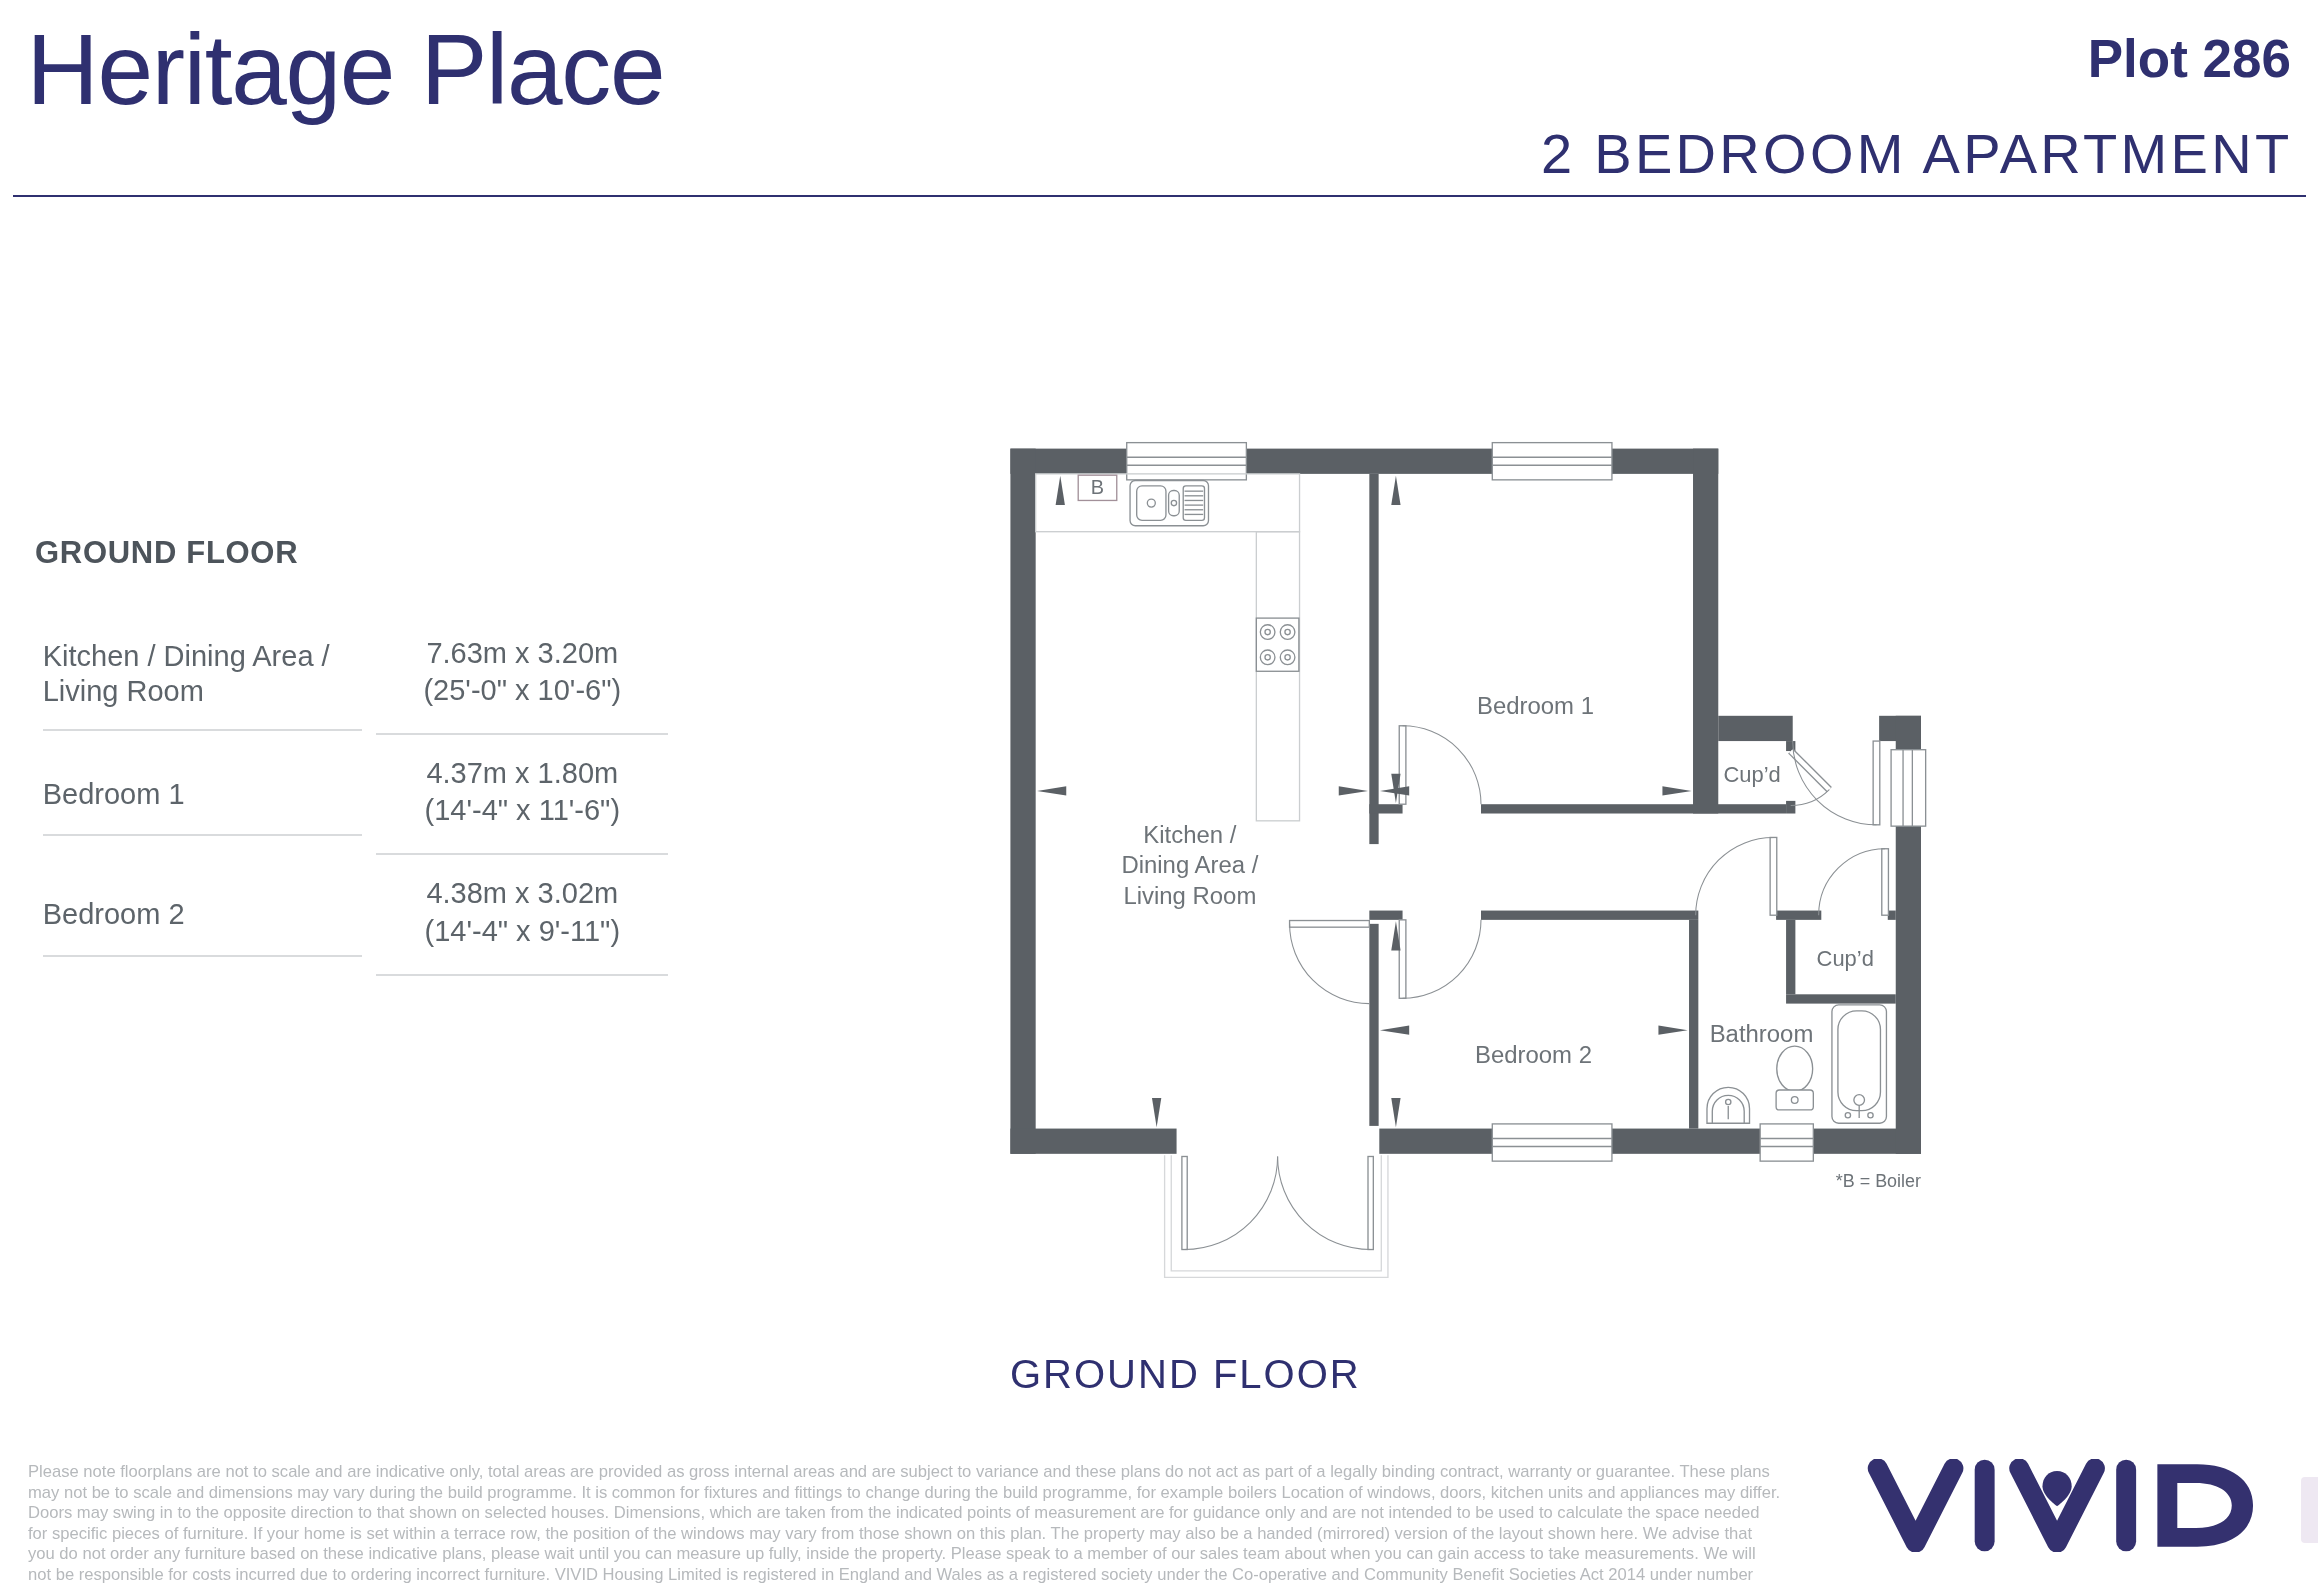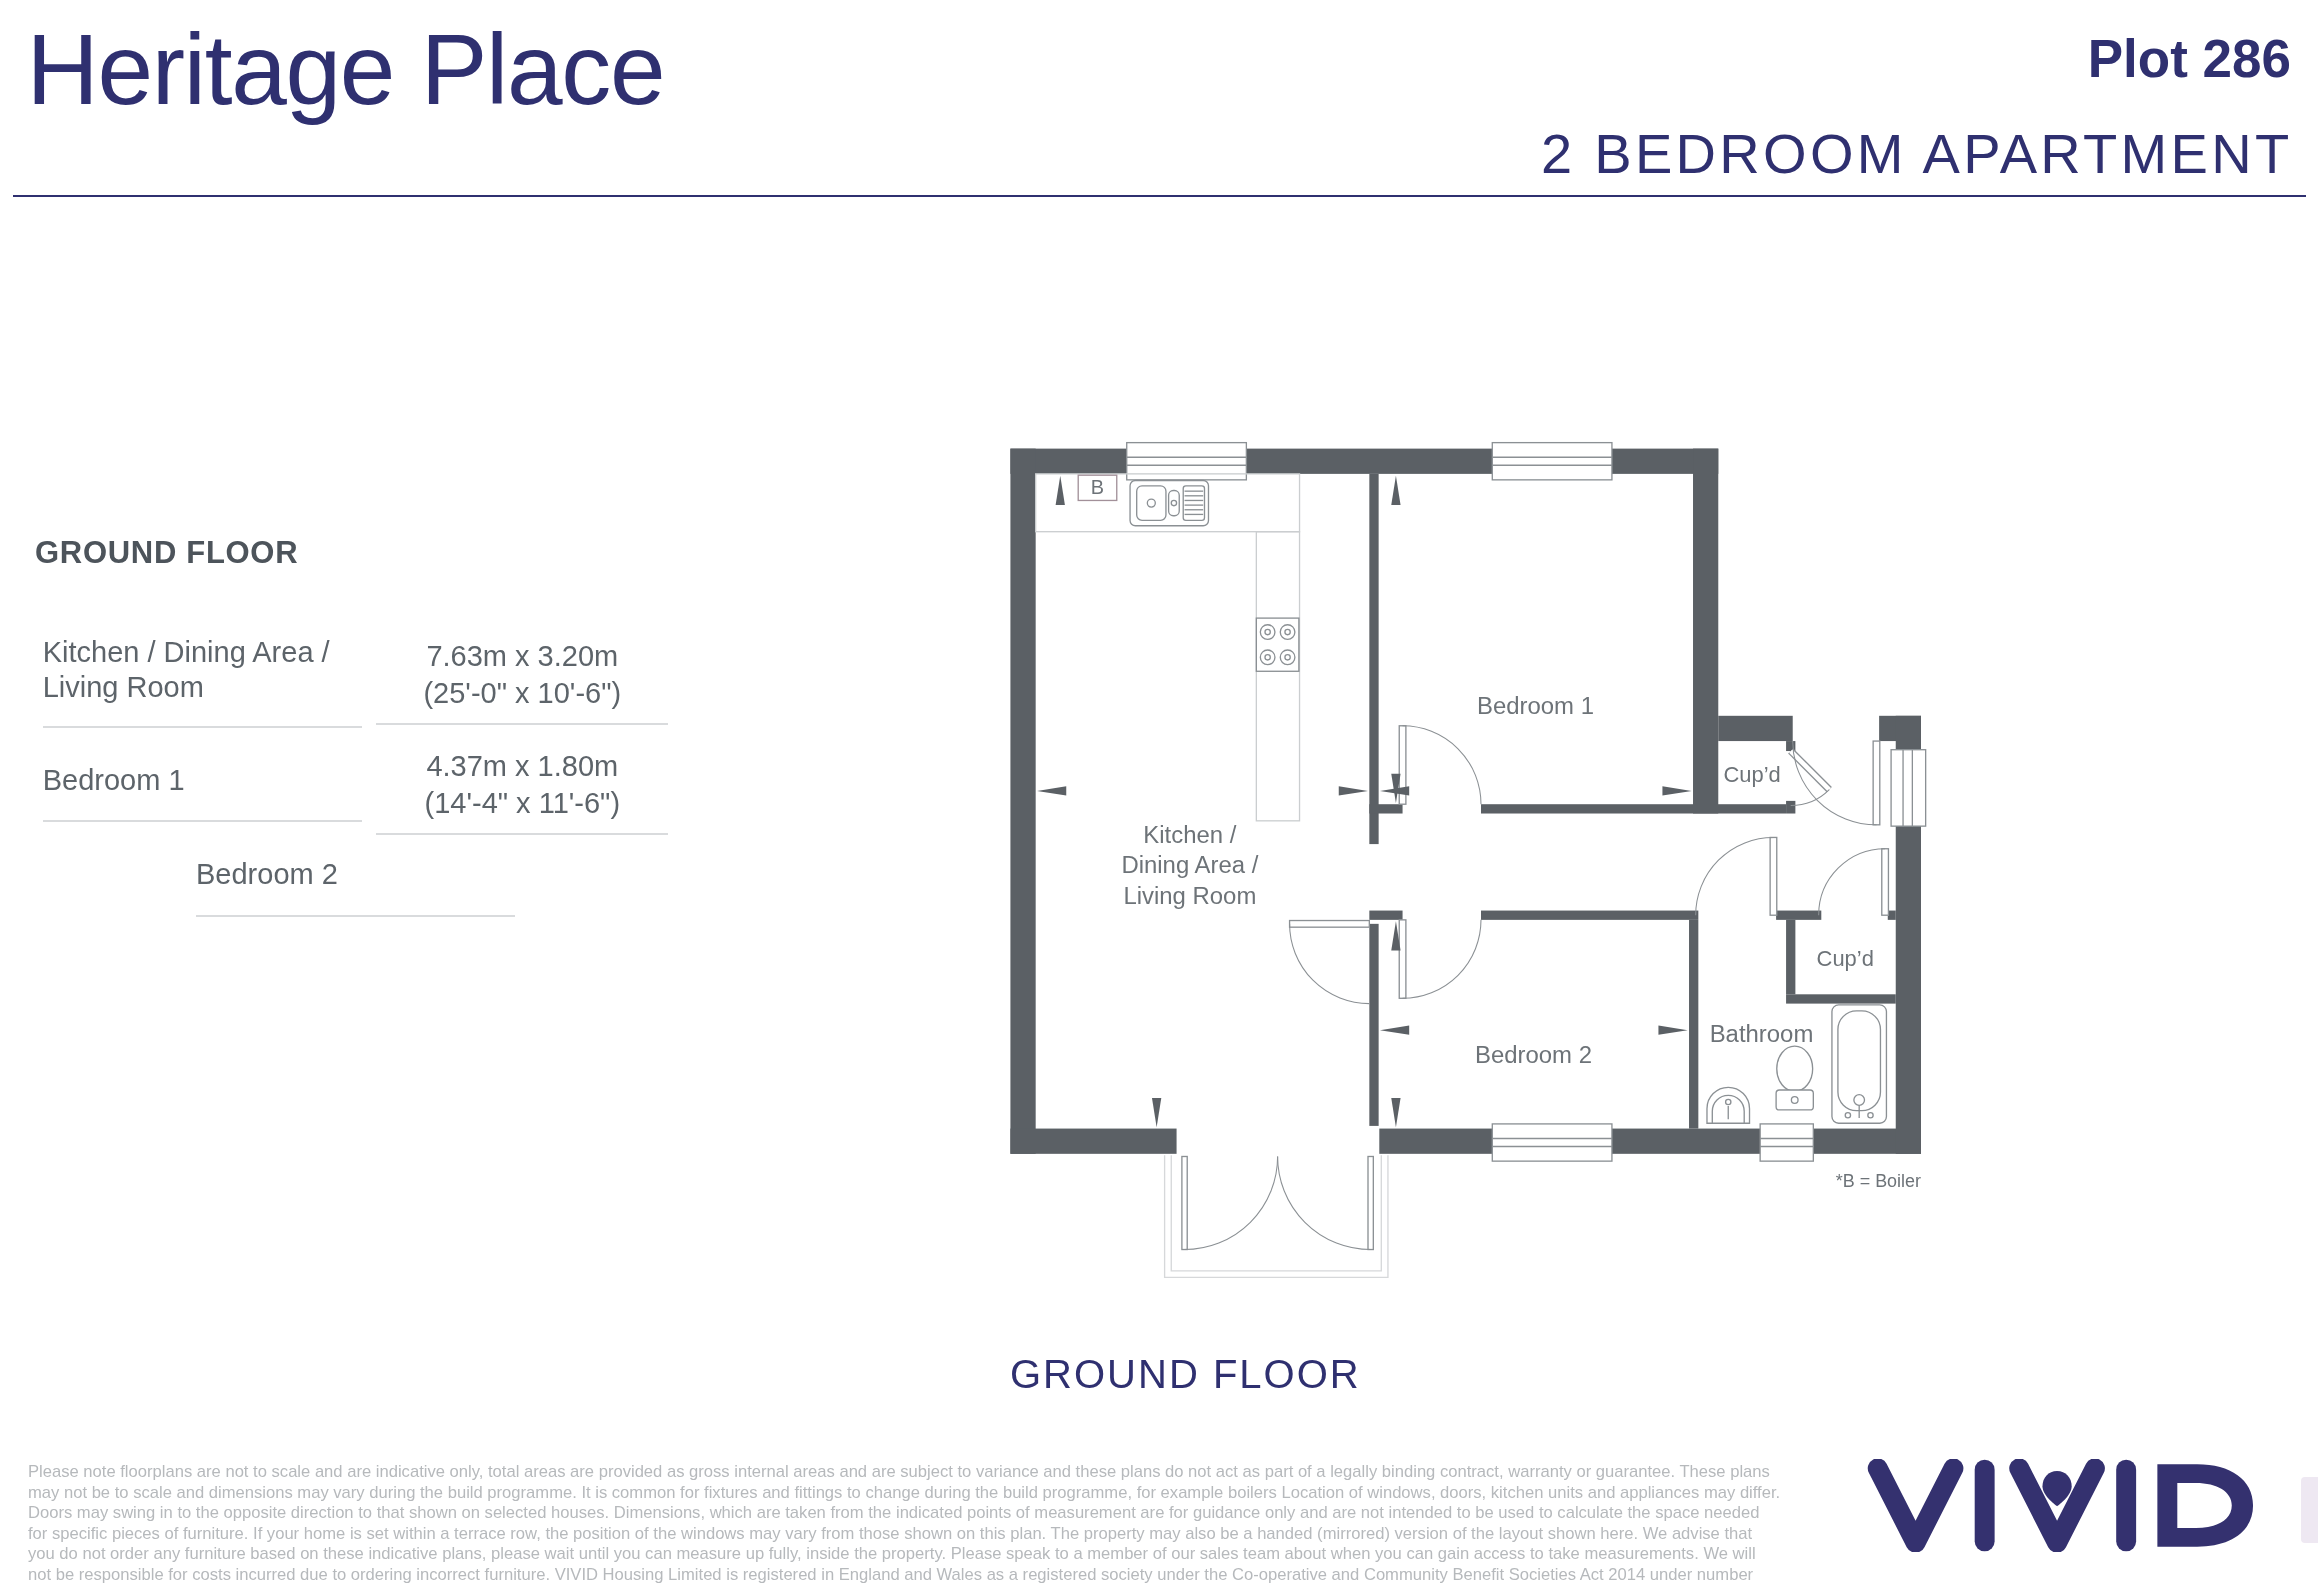--- a/index.html
+++ b/index.html
@@ -14,21 +14,21 @@
             color:#2f3070;letter-spacing:3.3px;text-align:right;}
   .rule{position:absolute;left:13.3px;right:13.3px;top:195px;height:2px;background:#2f3070;}
   
   .schedule{position:absolute;left:35px;top:535px;width:641px;}
   .schedule-title{font-size:31px;font-weight:700;color:#4d545b;letter-spacing:0.7px;margin-bottom:44px;}
   .srow{display:flex;align-items:center;gap:14.6px;justify-content:center;}
   .sname{width:319px;font-size:29px;color:#5d646a;line-height:1.22;
          border-bottom:2px solid #d9dbdd;padding:20px 0 20px 0;min-height:40px;
          display:flex;align-items:center;}
   .sdims{width:292px;font-size:29px;color:#5d646a;line-height:1.28;text-align:center;
-         border-bottom:2px solid #d9dbdd;padding:20px 0 11px 0;}
+         border-bottom:2px solid #d9dbdd;padding:20px 0 24px 0;}
   
   .plan-wrap{position:absolute;left:997px;top:432px;width:964px;height:884px;}
   .plan-wrap svg{display:block;}
   .plan-caption{position:absolute;left:1010px;top:1352px;font-size:40px;color:#2f3070;
                 letter-spacing:2px;font-weight:400;}
   
   .disclaimer{position:absolute;left:28px;top:1462px;width:1754px;font-size:16.6px;
               line-height:1.24;color:#b6b9bc;}
   .logo{position:absolute;left:1861px;top:1459px;}
   .corner-chip{position:absolute;left:2301px;top:1477px;width:18px;height:66px;
@@ -55,20 +55,24 @@
     </div>
     <div class="srow">
       <div class="sname">Bedroom 1</div>
       <div class="sdims">
         <div>4.37m x 1.80m</div>
         <div>(14'-4" x 11'-6")</div>
       </div>
     </div>
     <div class="srow">
       <div class="sname">Bedroom 2</div>
+      <div class="sdims">
+        <div>4.38m x 3.02m</div>
+        <div>(14'-4" x 9'-11")</div>
+      </div>
     </div>
   </div>
 
   <div class="plan-wrap">
     <svg width="964" height="884" viewBox="0 0 1450 1330" font-family="Liberation Sans, sans-serif">
 
       <g stroke="#d6d8da" stroke-width="2" fill="none">
         <path d="M252,1088 v184 h336 v-184"></path>
         <path d="M262,1088 v174 h316 v-174"></path>
       </g>

